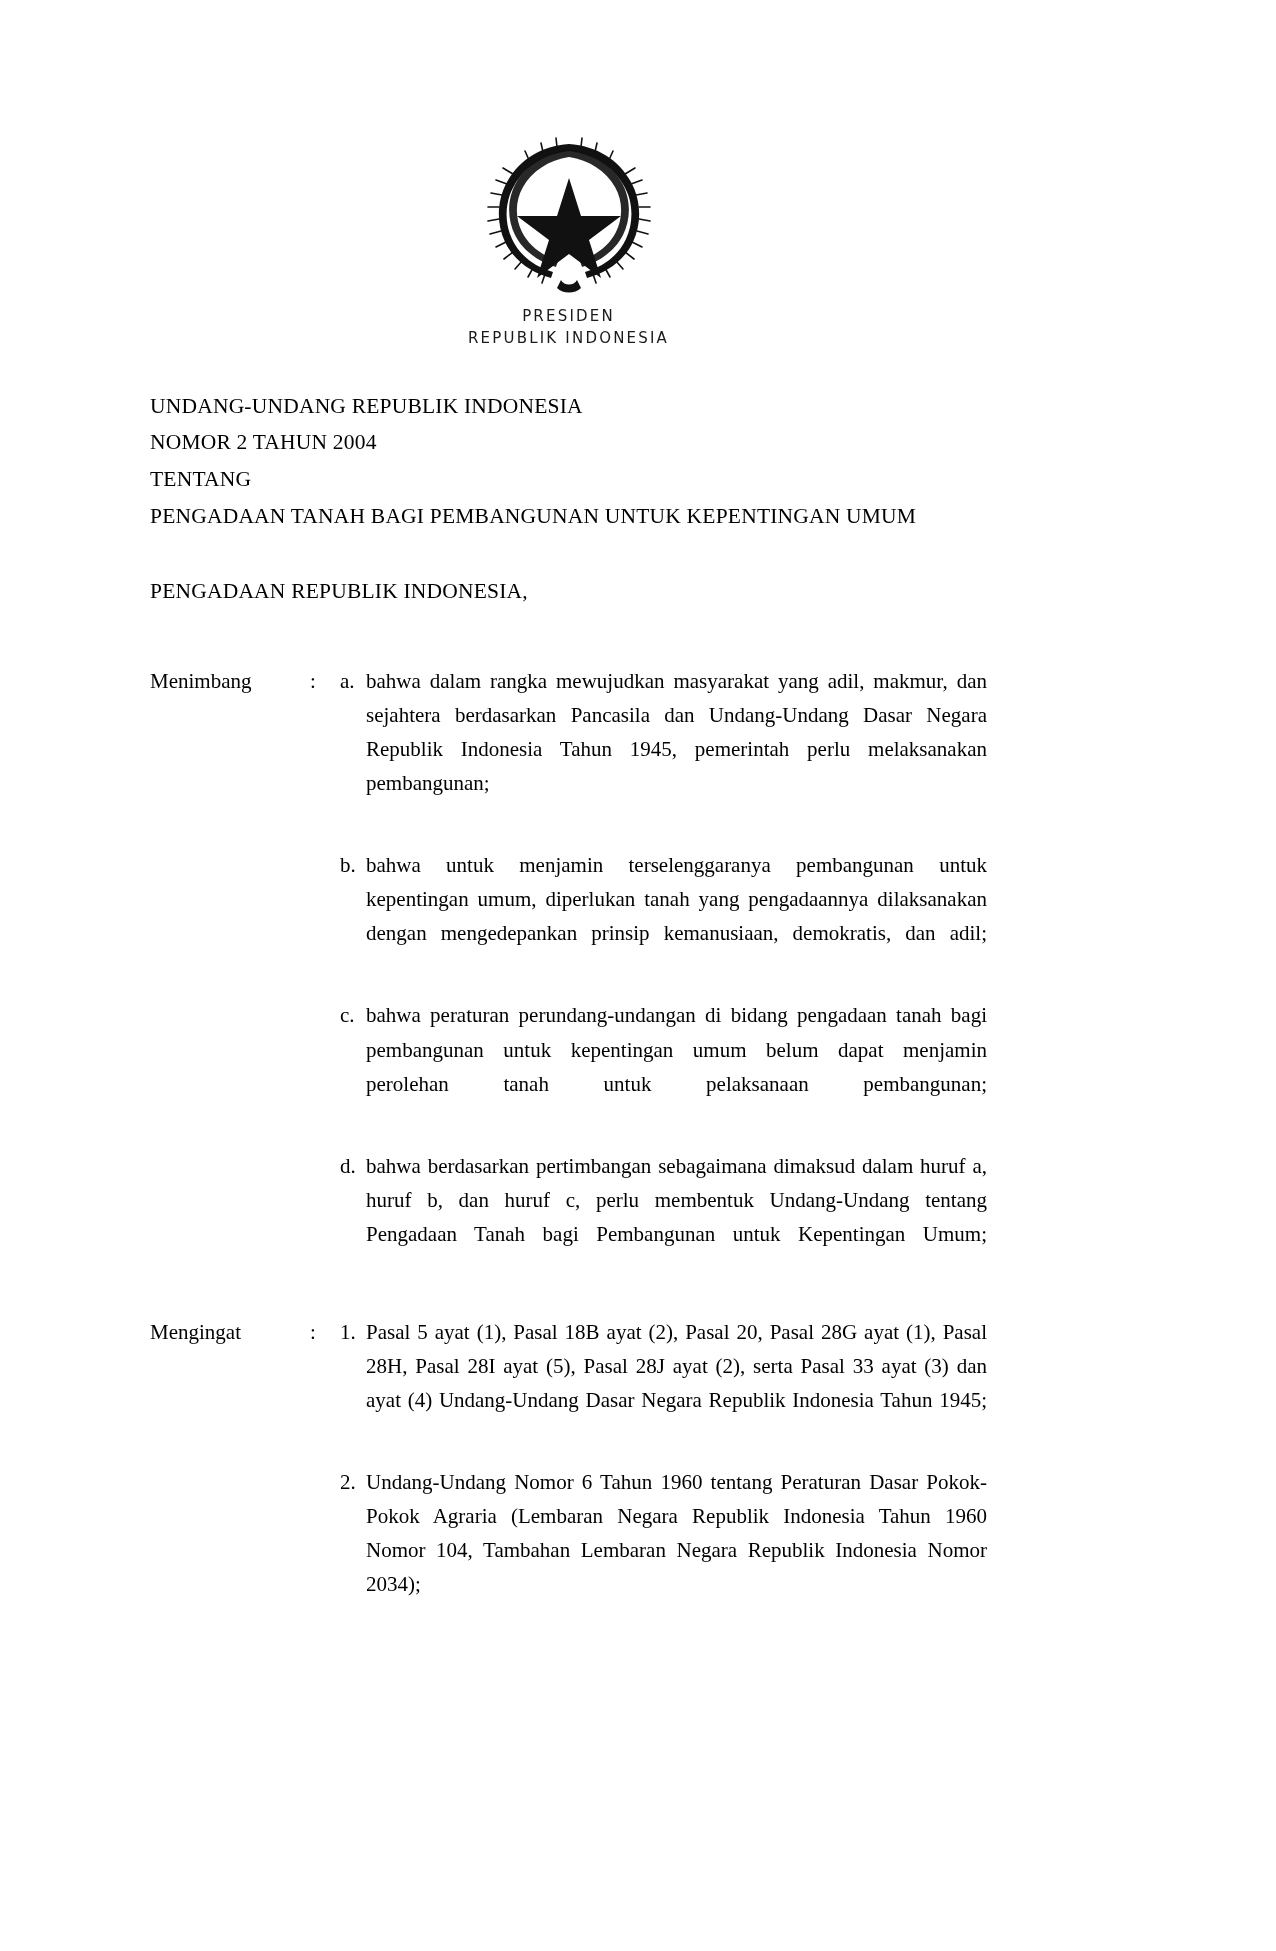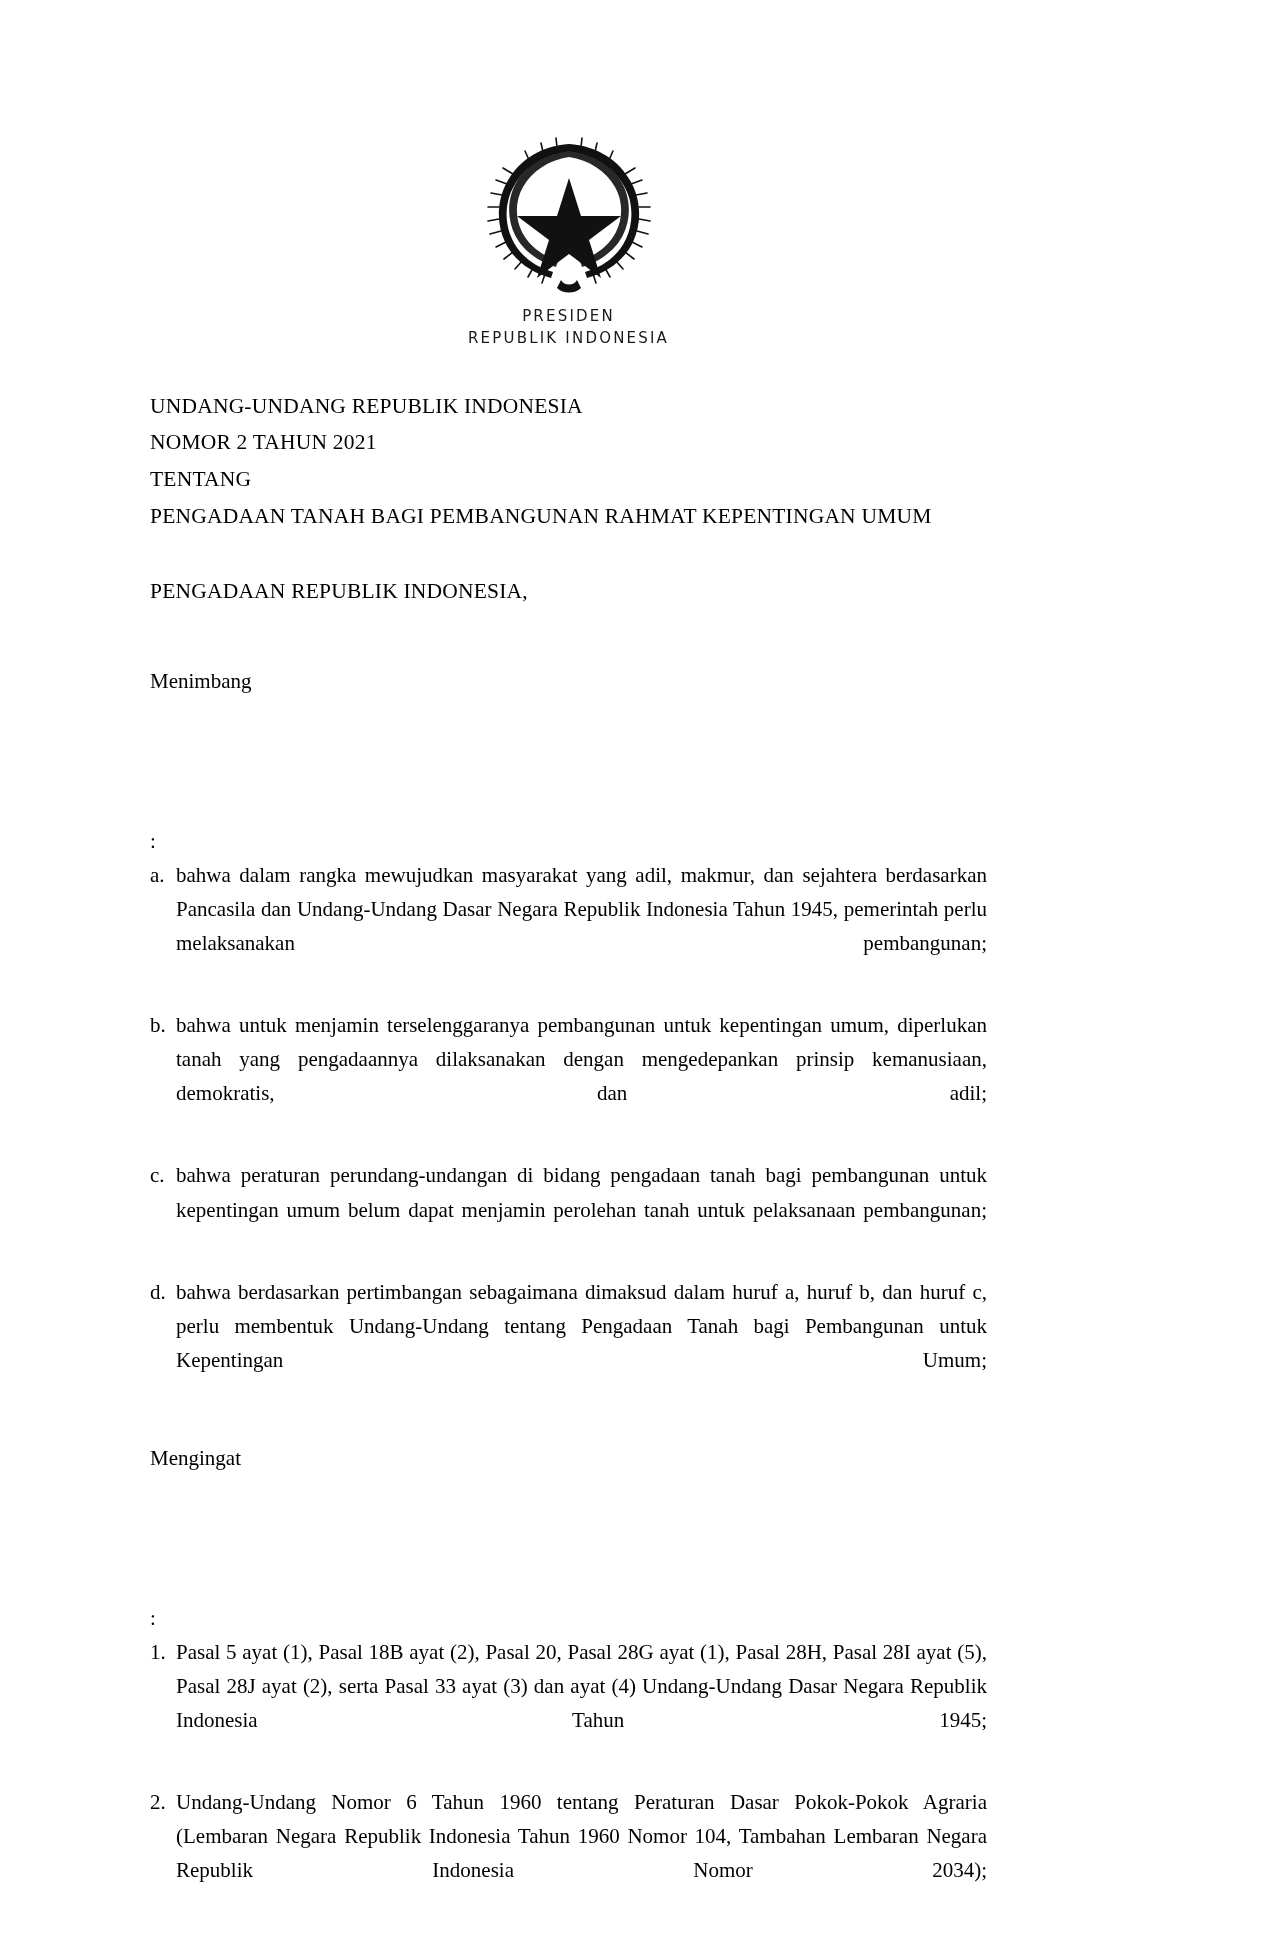--- a/index.html
+++ b/index.html
@@ -60,21 +60,20 @@
   }
 
   
   .clauses {
     margin-top: 54px;
   }
   .section {
     display: flex;
     align-items: flex-start;
     margin-bottom: 6px;
-    flex-direction: column;
   }
   .section + .section {
     margin-top: 30px;
   }
   .sec-label {
     width: 160px;
     flex: 0 0 160px;
     font-size: 21px;
     line-height: 1.62;
   }
@@ -177,23 +176,23 @@
       </g>
     </svg>
     <div class="emblem-caption">
       <div>PRESIDEN</div>
       <div>REPUBLIK INDONESIA</div>
     </div>
   </div>
 
   <div class="title-block">
     <div class="title-line">UNDANG-UNDANG REPUBLIK INDONESIA</div>
-    <div class="title-line">NOMOR 2 TAHUN 2021</div>
+    <div class="title-line">NOMOR 2 TAHUN 2004</div>
     <div class="title-line">TENTANG</div>
-    <div class="title-line">PENGADAAN TANAH BAGI PEMBANGUNAN RAHMAT KEPENTINGAN UMUM</div>
+    <div class="title-line">PENGADAAN TANAH BAGI PEMBANGUNAN UNTUK KEPENTINGAN UMUM</div>
     <div class="title-line gap-top-2">PENGADAAN REPUBLIK INDONESIA,</div>
   </div>
 
   <div class="clauses">
 
     <div class="section">
       <div class="sec-label">Menimbang</div>
       <div class="sec-colon">:</div>
       <div class="sec-items">
         <div class="item">

